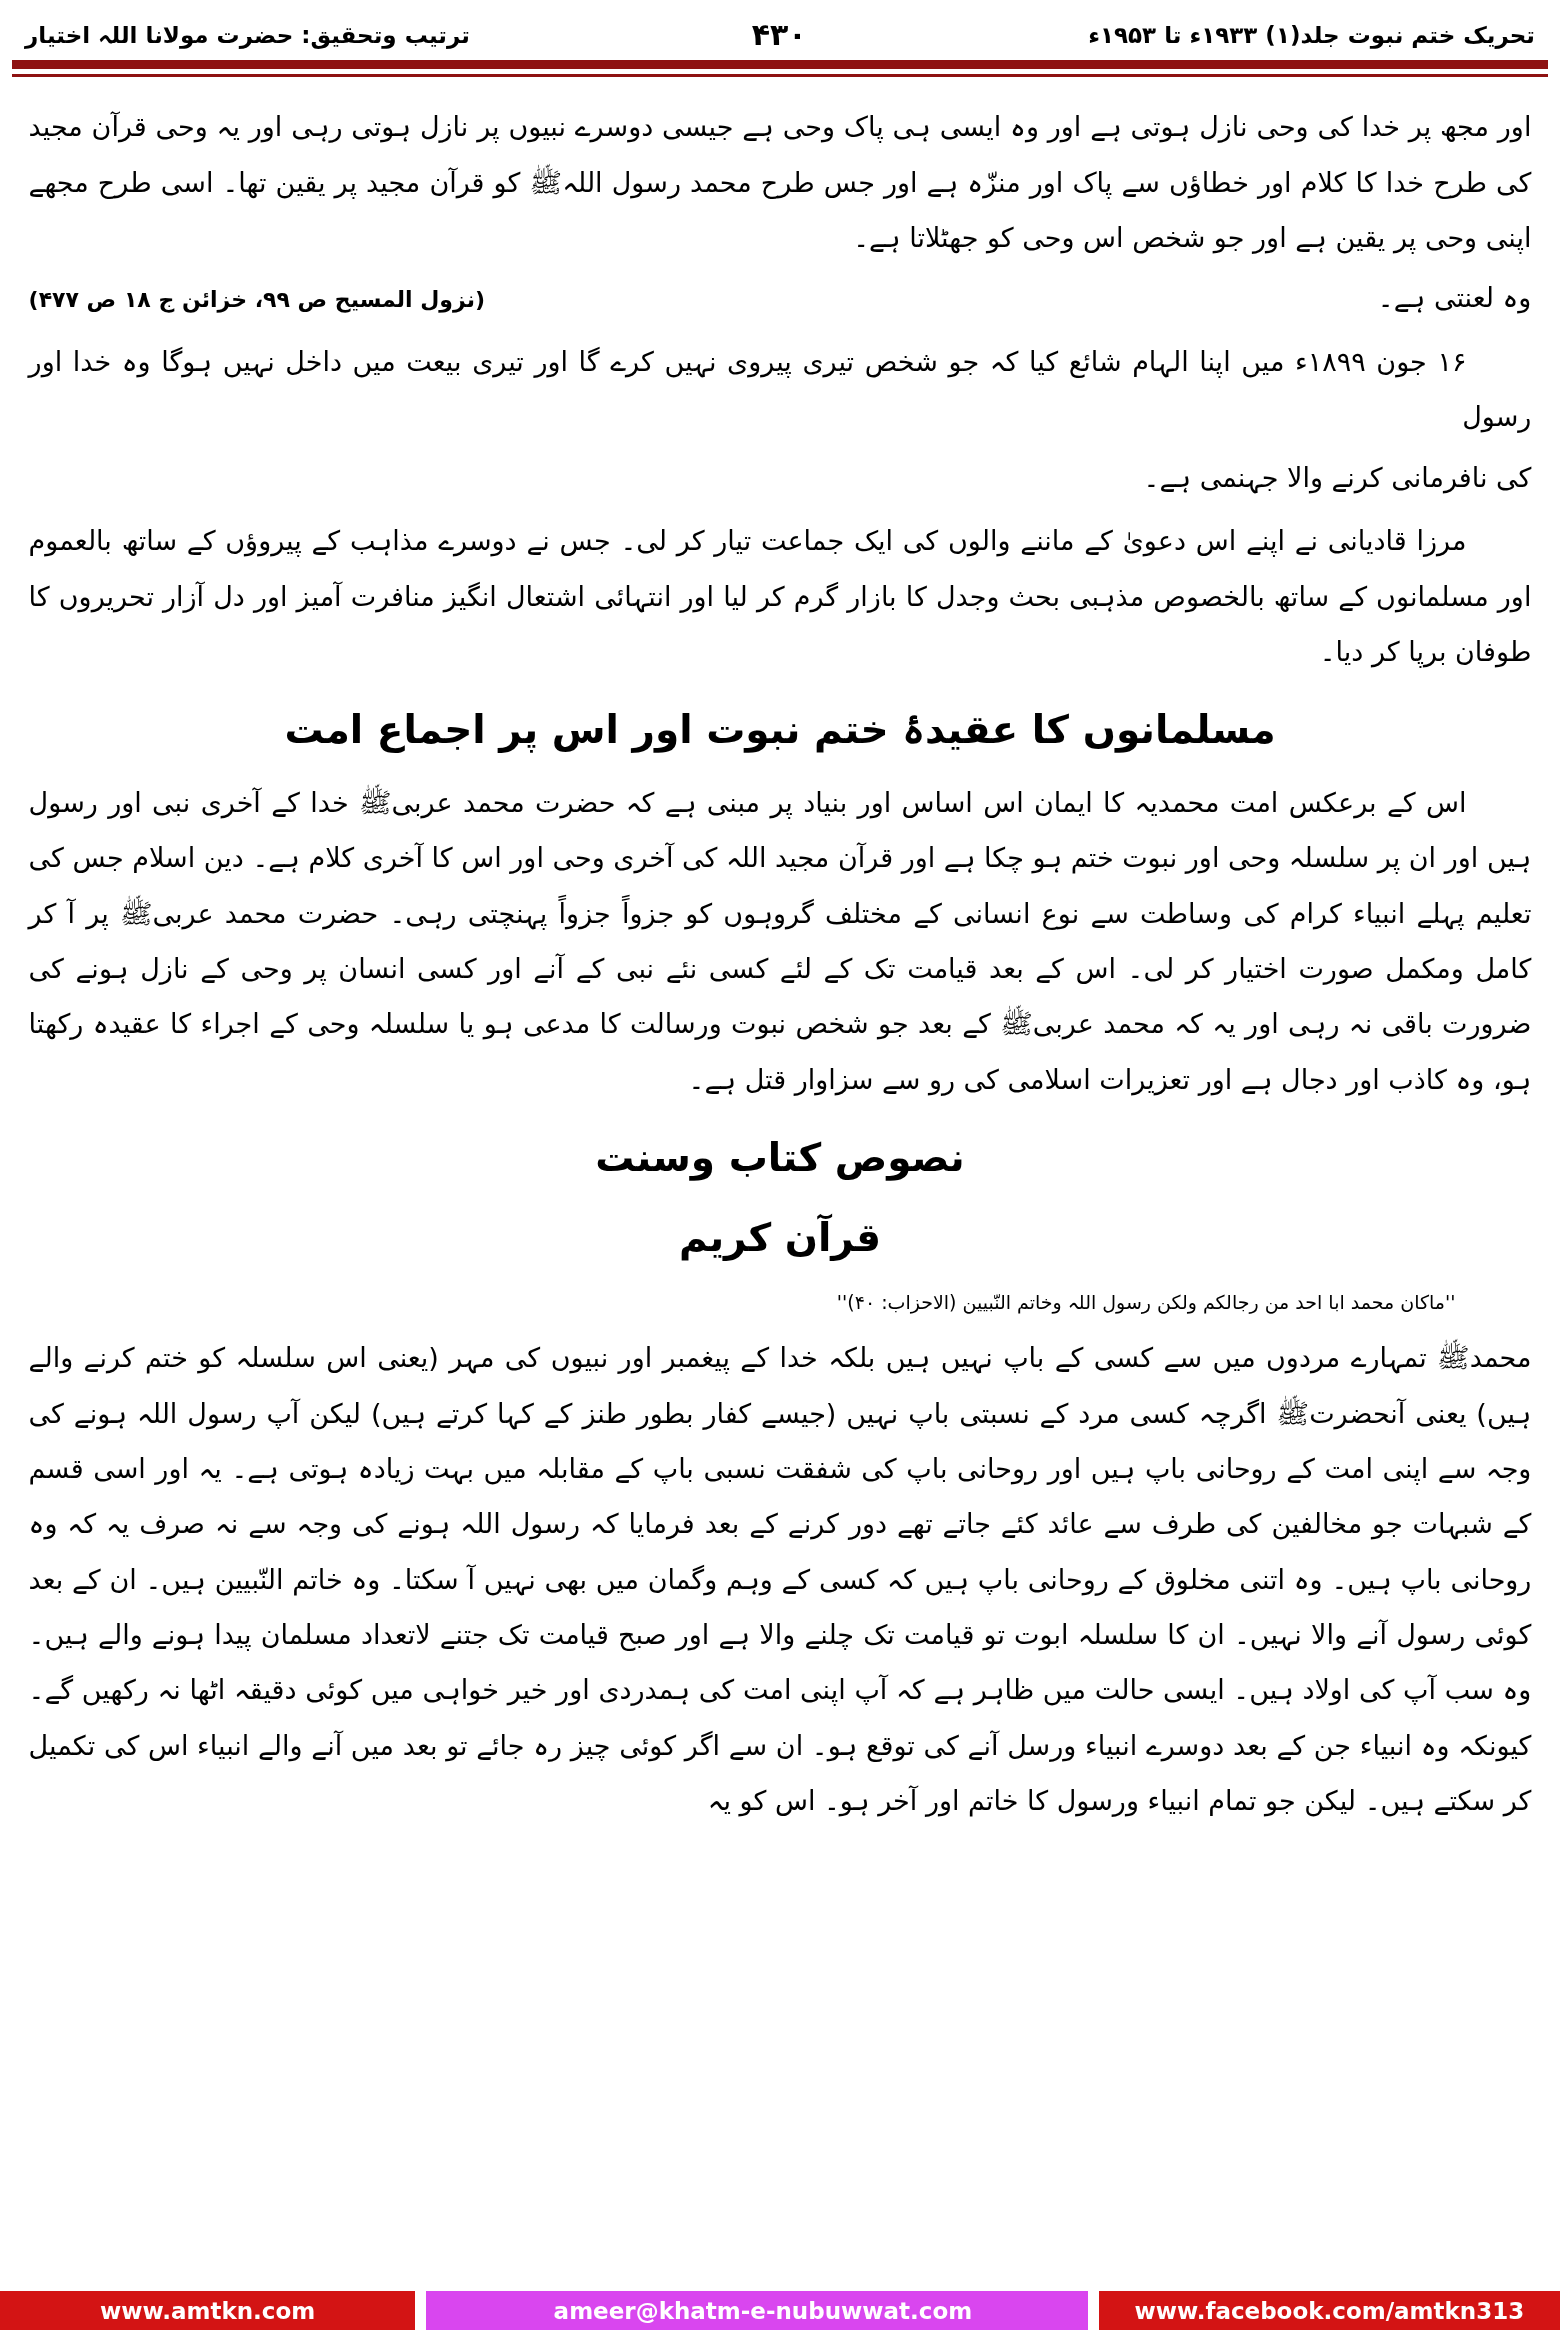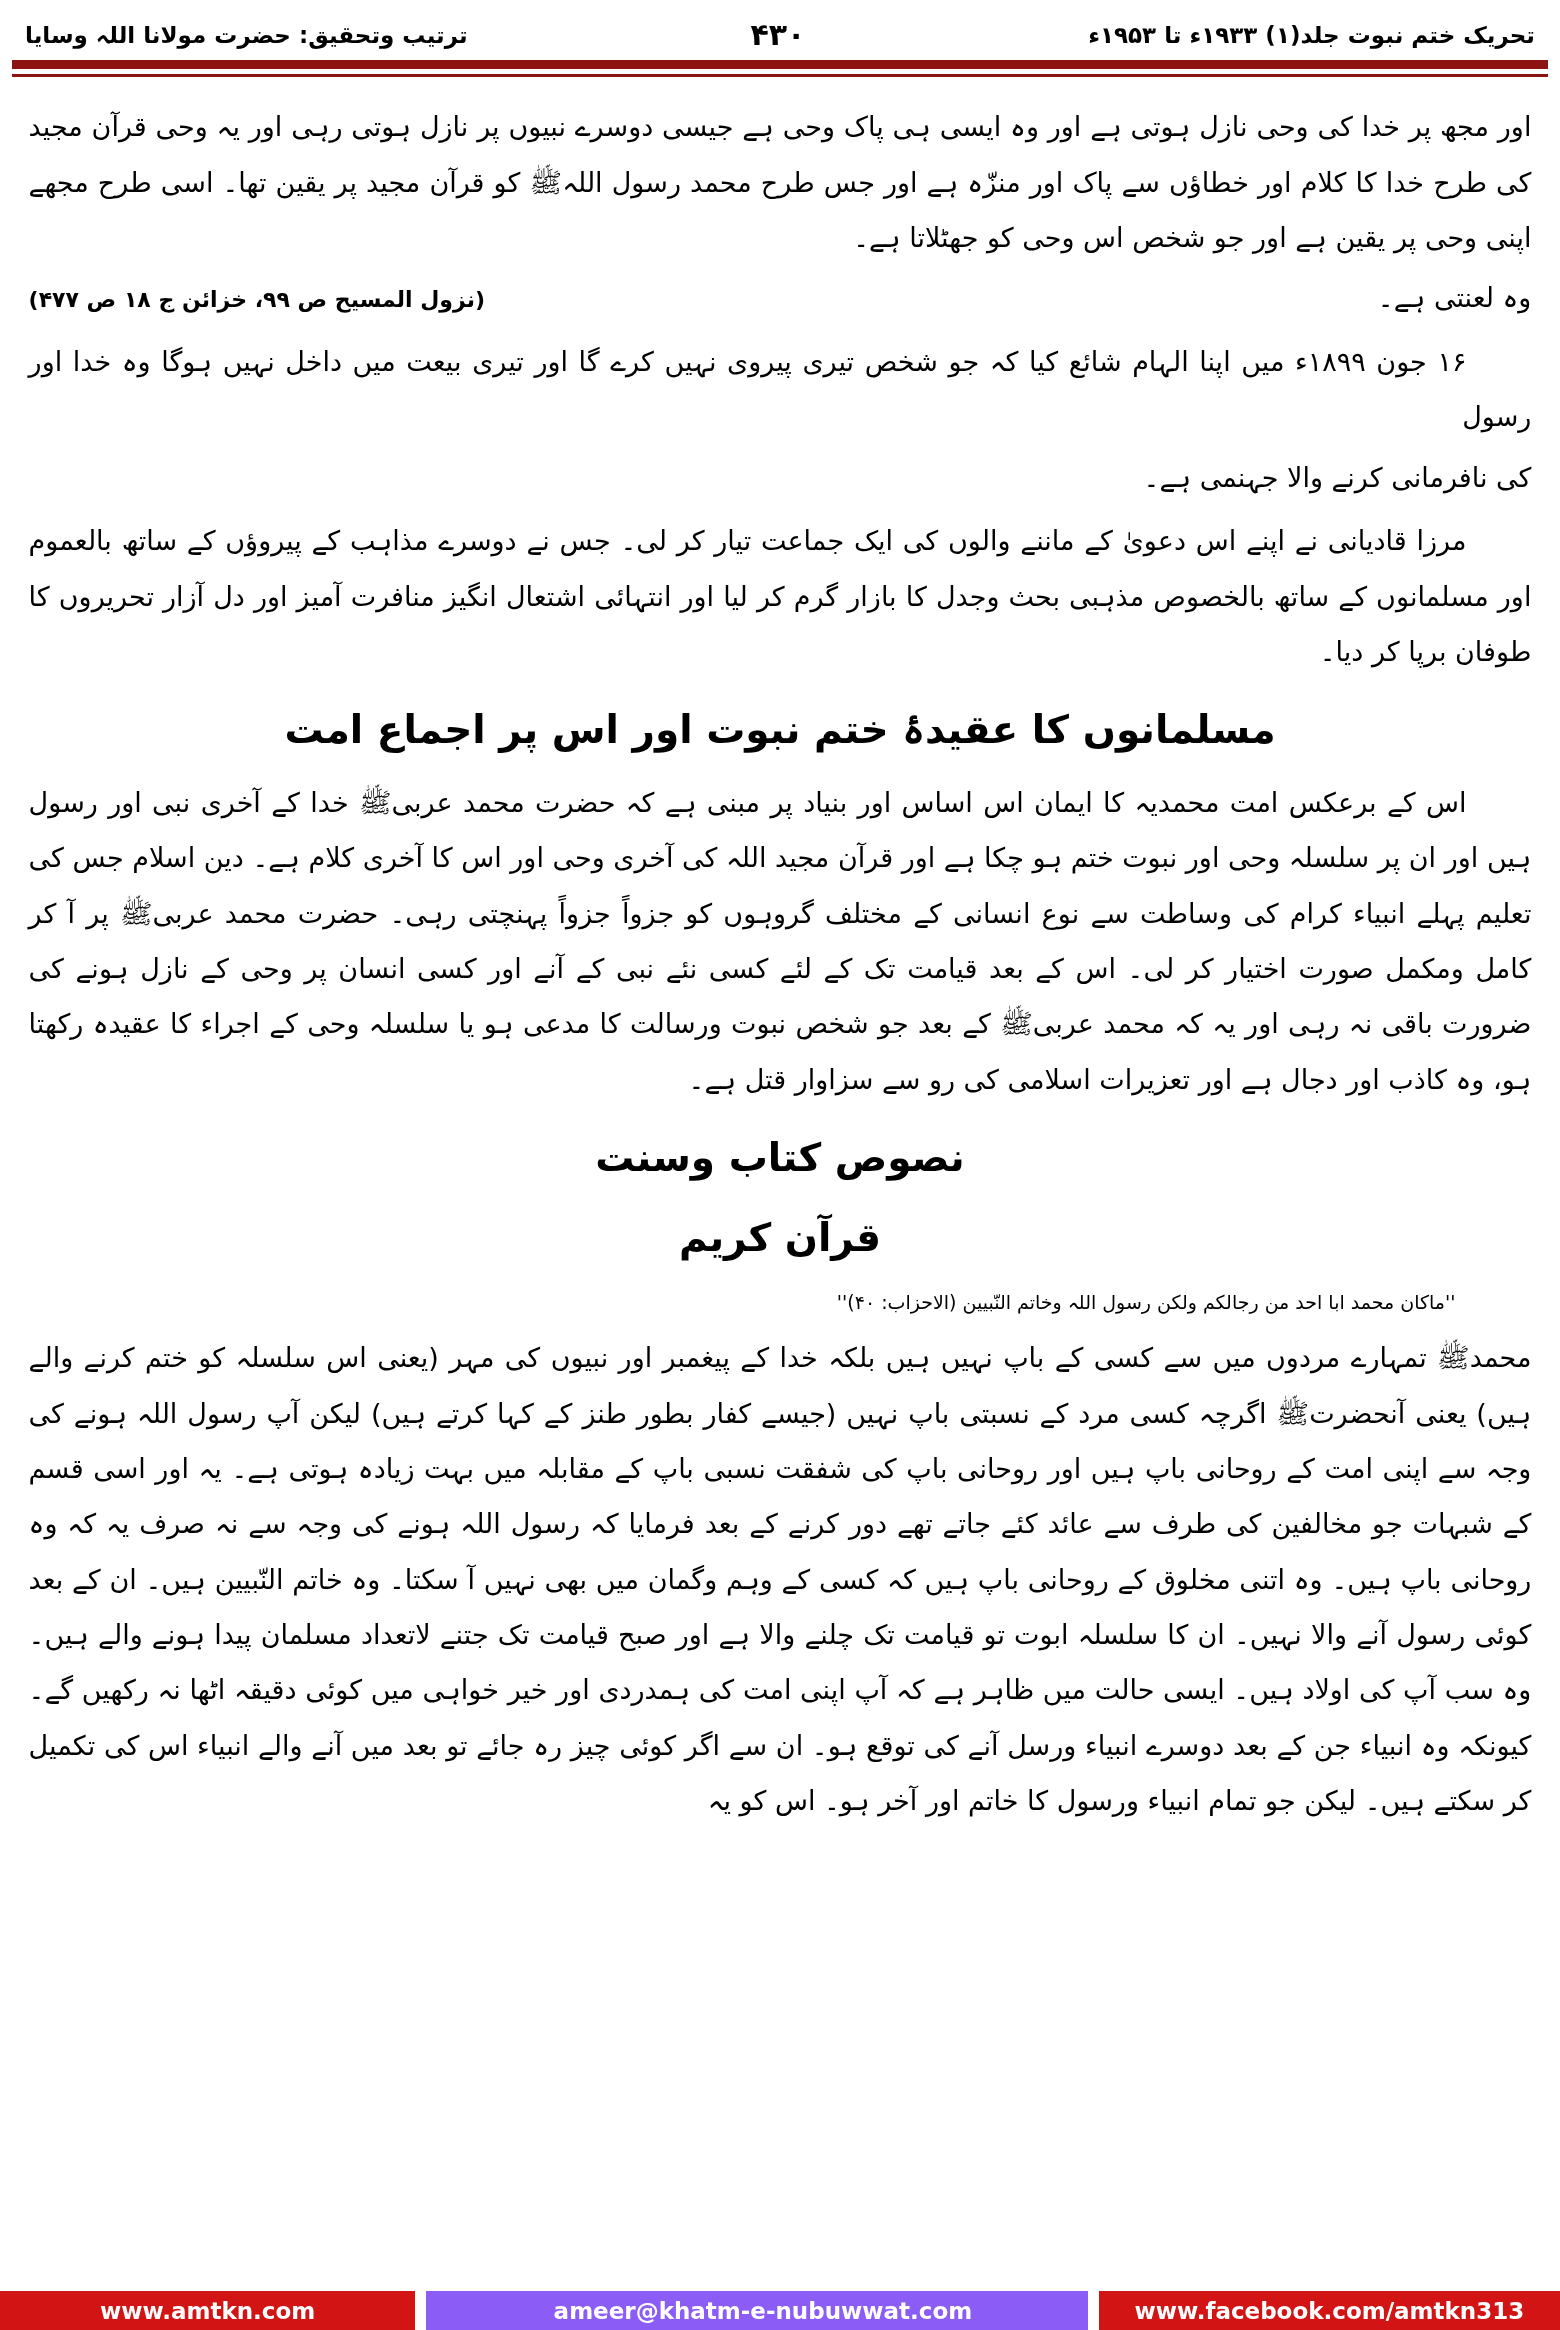--- a/index.html
+++ b/index.html
@@ -94,34 +94,34 @@
     display: flex;
     align-items: center;
     justify-content: center;
     color: #ffffff;
     font-weight: bold;
     font-size: 23px;
     height: 100%;
     box-sizing: border-box;
   }
   .seg-red  { background: #d31414; }
-  .seg-dark { background: #8b5cf6; padding-left: 12px; }
+  .seg-dark { background: #d946ef; padding-left: 12px; }
   .seg-website  { width: 27%; }
   .seg-email    { width: 43%; }
   .seg-facebook { width: 30%; }
 </style>
 </head>
 <body>
 
 <div class="page">
 
   <header class="header">
     <div class="h-right">تحریک ختم نبوت جلد(۱) ۱۹۳۳ء تا ۱۹۵۳ء</div>
     <div class="h-center">۴۳۰</div>
-    <div class="h-left">ترتیب وتحقیق: حضرت مولانا اللہ وسایا</div>
+    <div class="h-left">ترتیب وتحقیق: حضرت مولانا اللہ اختیار</div>
   </header>
 
   <div class="rule-wrap">
     <div class="rule-thick"></div>
     <div class="rule-thin"></div>
   </div>
 
   <main class="content">
 
     <p class="para">اور مجھ پر خدا کی وحی نازل ہوتی ہے اور وہ ایسی ہی پاک وحی ہے جیسی دوسرے نبیوں پر نازل ہوتی رہی اور یہ وحی قرآن مجید کی طرح خدا کا کلام اور خطاؤں سے پاک اور منزّہ ہے اور جس طرح محمد رسول اللہﷺ کو قرآن مجید پر یقین تھا۔ اسی طرح مجھے اپنی وحی پر یقین ہے اور جو شخص اس وحی کو جھٹلاتا ہے۔</p>

